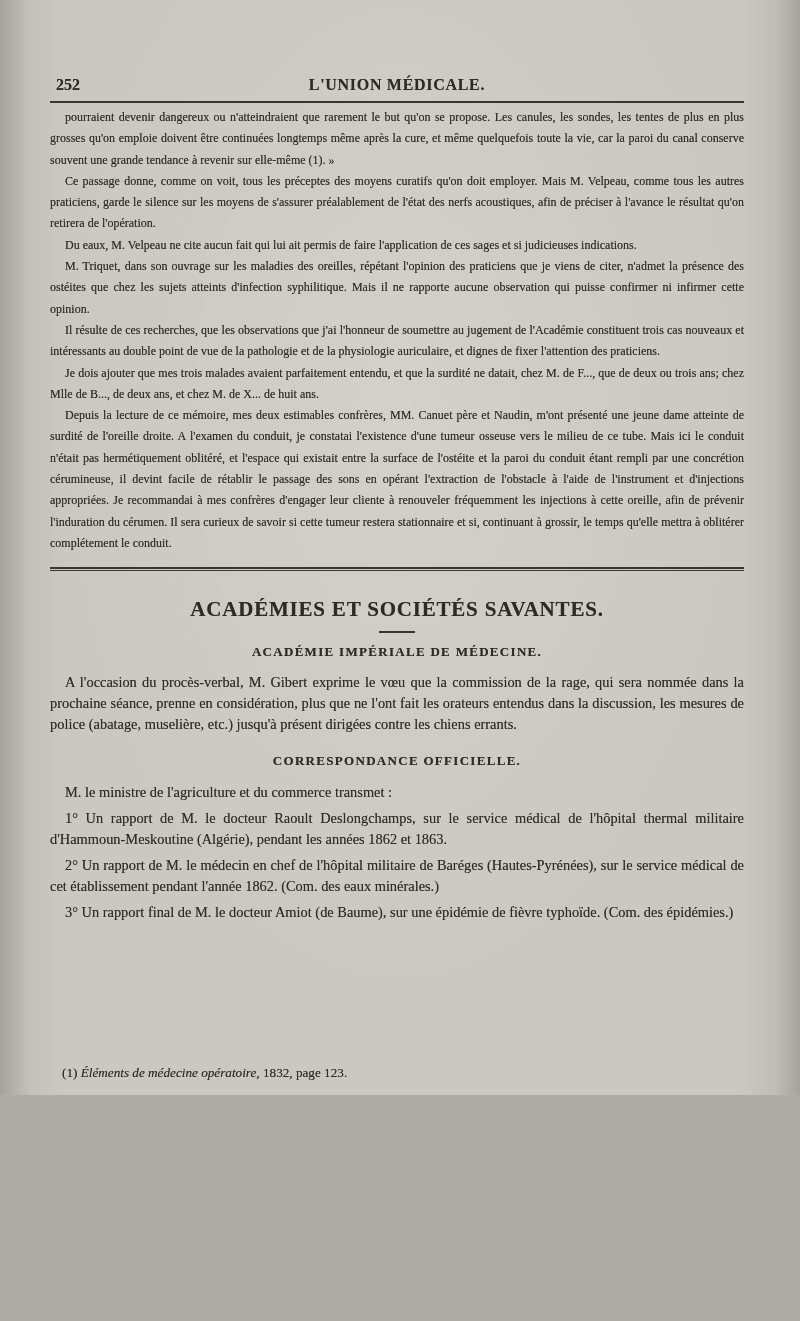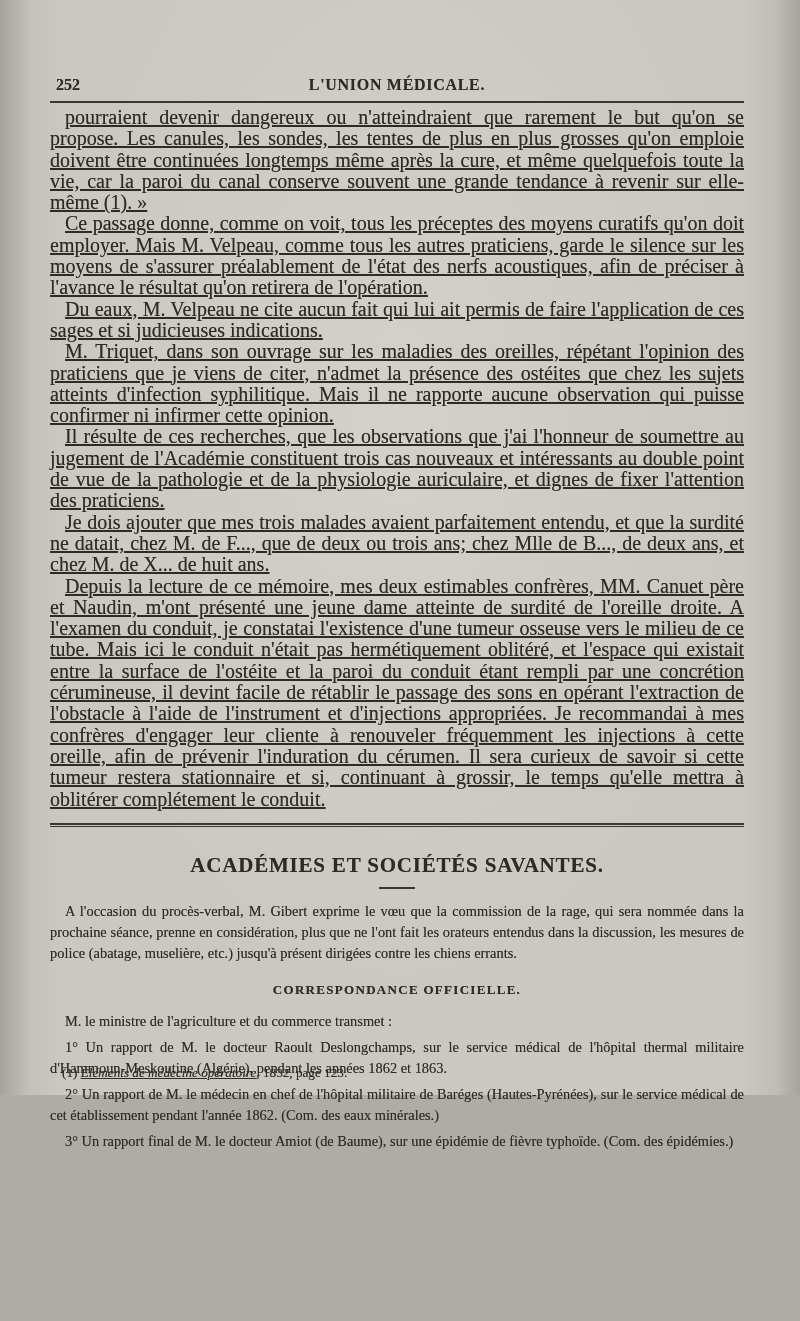--- a/index.html
+++ b/index.html
@@ -19,22 +19,22 @@
       linear-gradient(90deg, #a5a39d 0px, #c3c1b9 30px, #cac8c0 62px, #cac8c0 742px, #bfbdb5 776px, #a5a39d 800px);
     text-shadow: 0 0 0.5px rgba(45,43,37,0.55);
   }
   .page-header { position: relative; padding-top: 76px; height: 98px; }
   .page-num { position: absolute; left: 6px; top: 76px; font-weight: 700; font-size: 16px; }
   .journal { display: block; text-align: center; font-weight: 700; font-size: 16px; letter-spacing: 0.7px; }
   .header-rule { border: 0; border-top: 2px solid #38362f; margin: 7px 0 0 0; }
 
   .article { margin-top: 9px; }
   .article p {
-    margin: 0; font-size: 20px; line-height: 21.3px;
-    text-align: justify; text-indent: 15px; text-decoration: underline;
+    margin: 0; font-size: 12px; line-height: 21.3px;
+    text-align: justify; text-indent: 15px;
   }
 
   .double-rule {
     margin-top: 13px; height: 4px;
     border-top: 2px solid #38362f; border-bottom: 1px solid #38362f;
   }
   .section-title {
     margin: 26px 0 0; text-align: center;
     font-size: 21px; font-weight: 700; letter-spacing: 0.8px;
   }
@@ -51,21 +51,21 @@
     margin: 18px 0 0; text-align: center;
     font-size: 13px; font-weight: 700; letter-spacing: 1.3px;
   }
   .intro { margin: 13px 0 0; font-size: 14.4px; line-height: 21px; text-indent: 15px; }
   .report { margin: 5px 0 0; font-size: 14.4px; line-height: 21px; text-align: justify; text-indent: 15px; }
 
   .footnote {
     position: absolute; left: 62px; right: 62px; bottom: 14px;
     margin: 0; font-size: 13.2px;
   }
-  .it { font-style: italic; text-decoration: underline; }
+  .it { font-style: italic; }
 </style>
 </head>
 <body>
 
 <div class="scan">
 
   <div class="page-header">
     <span class="page-num">252</span>
     <span class="journal">L'UNION MÉDICALE.</span>
     <hr class="header-rule">
@@ -80,20 +80,21 @@
     <p>Je dois ajouter que mes trois malades avaient parfaitement entendu, et que la surdité ne datait, chez M. de F..., que de deux ou trois ans; chez Mlle de B..., de deux ans, et chez M. de X... de huit ans.</p>
     <p>Depuis la lecture de ce mémoire, mes deux estimables confrères, MM. Canuet père et Naudin, m'ont présenté une jeune dame atteinte de surdité de l'oreille droite. A l'examen du conduit, je constatai l'existence d'une tumeur osseuse vers le milieu de ce tube. Mais ici le conduit n'était pas hermétiquement oblitéré, et l'espace qui existait entre la surface de l'ostéite et la paroi du conduit étant rempli par une concrétion cérumineuse, il devint facile de rétablir le passage des sons en opérant l'extraction de l'obstacle à l'aide de l'instrument et d'injections appropriées. Je recommandai à mes confrères d'engager leur cliente à renouveler fréquemment les injections à cette oreille, afin de prévenir l'induration du cérumen. Il sera curieux de savoir si cette tumeur restera stationnaire et si, continuant à grossir, le temps qu'elle mettra à oblitérer complétement le conduit.</p>
   </div>
 
   <div class="double-rule"></div>
 
   <h1 class="section-title">ACADÉMIES ET SOCIÉTÉS SAVANTES.</h1>
 
   <hr class="small-rule">
 
+  <h2 class="academy-title">ACADÉMIE IMPÉRIALE DE MÉDECINE.</h2>
 
 
   <p class="soc-para">A l'occasion du procès-verbal, M. Gibert exprime le vœu que la commission de la rage, qui sera nommée dans la prochaine séance, prenne en considération, plus que ne l'ont fait les orateurs entendus dans la discussion, les mesures de police (abatage, muselière, etc.) jusqu'à présent dirigées contre les chiens errants.</p>
 
   <h3 class="corr-title">CORRESPONDANCE OFFICIELLE.</h3>
 
   <p class="intro">M. le ministre de l'agriculture et du commerce transmet :</p>
 
   <p class="report">1° Un rapport de M. le docteur Raoult Deslongchamps, sur le service médical de l'hôpital thermal militaire d'Hammoun-Meskoutine (Algérie), pendant les années 1862 et 1863.</p>
   <p class="report">2° Un rapport de M. le médecin en chef de l'hôpital militaire de Baréges (Hautes-Pyrénées), sur le service médical de cet établissement pendant l'année 1862. (Com. des eaux minérales.)</p>

